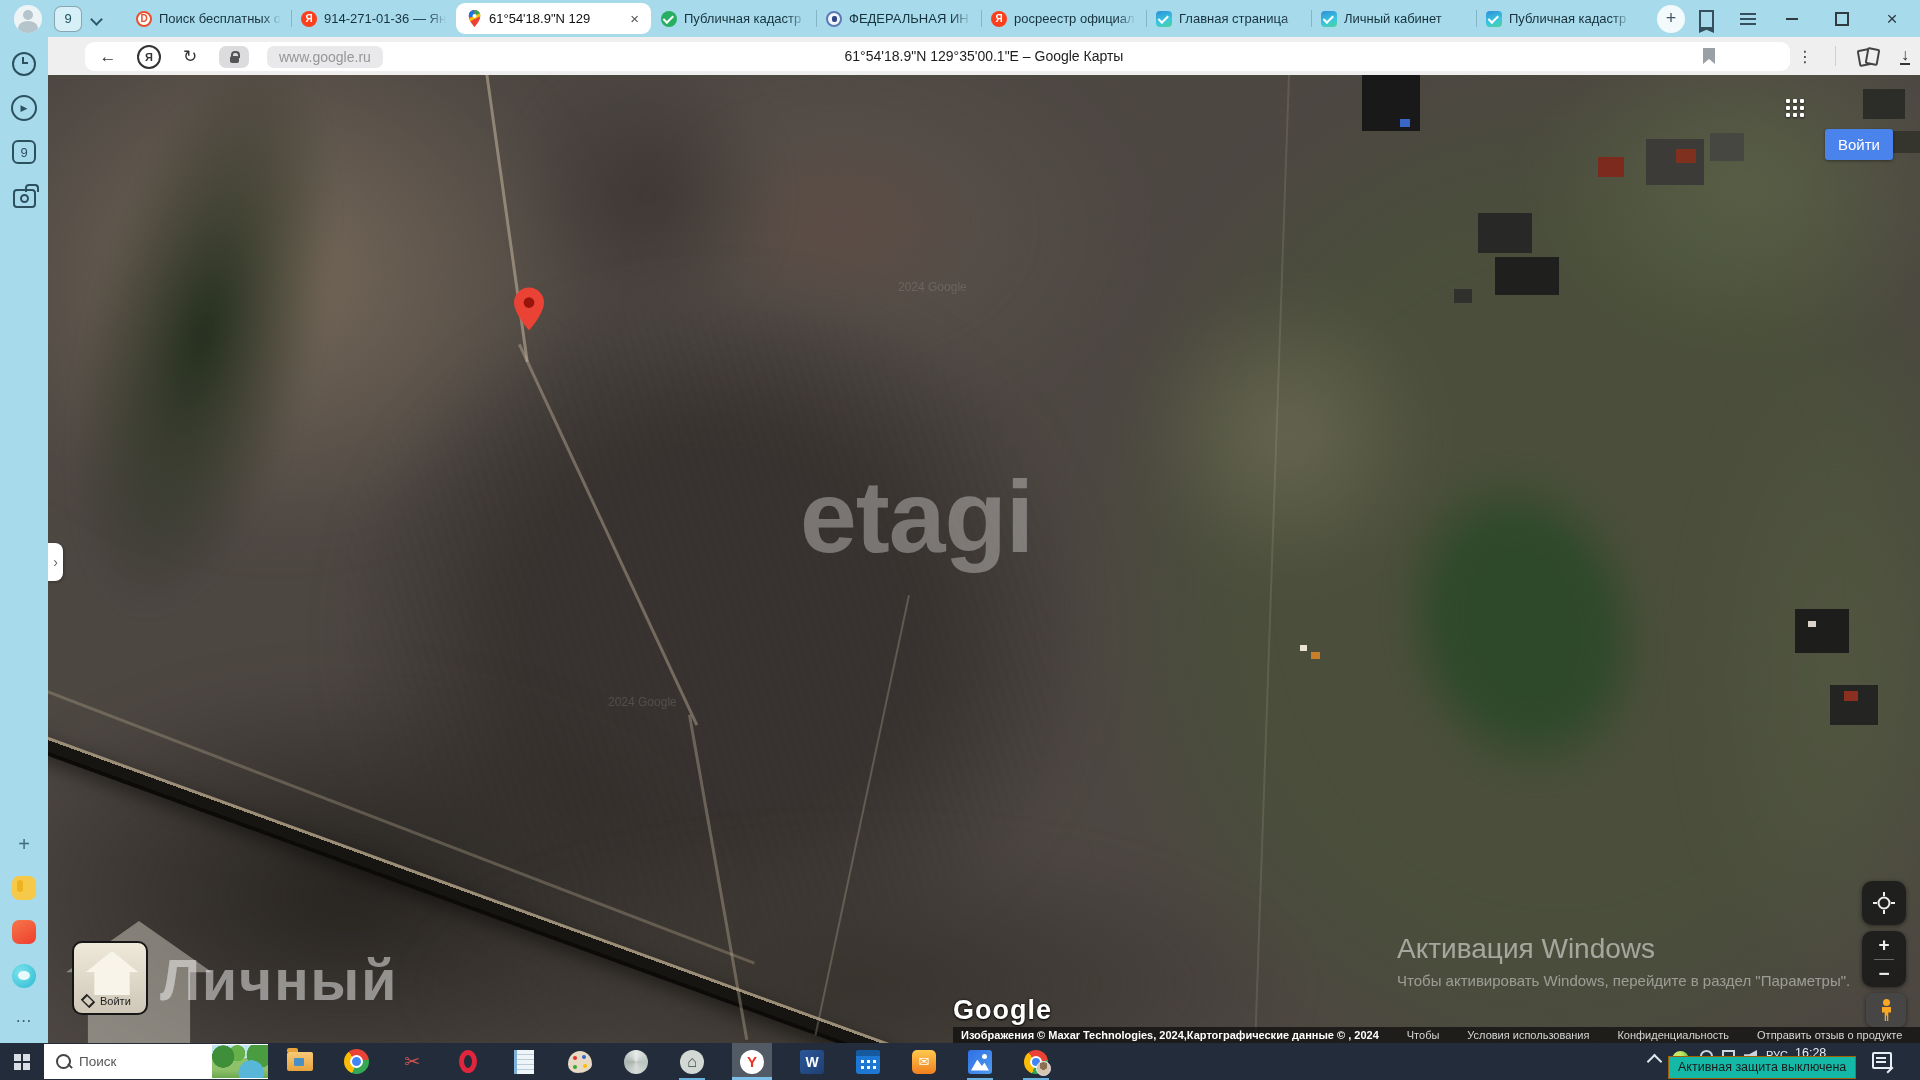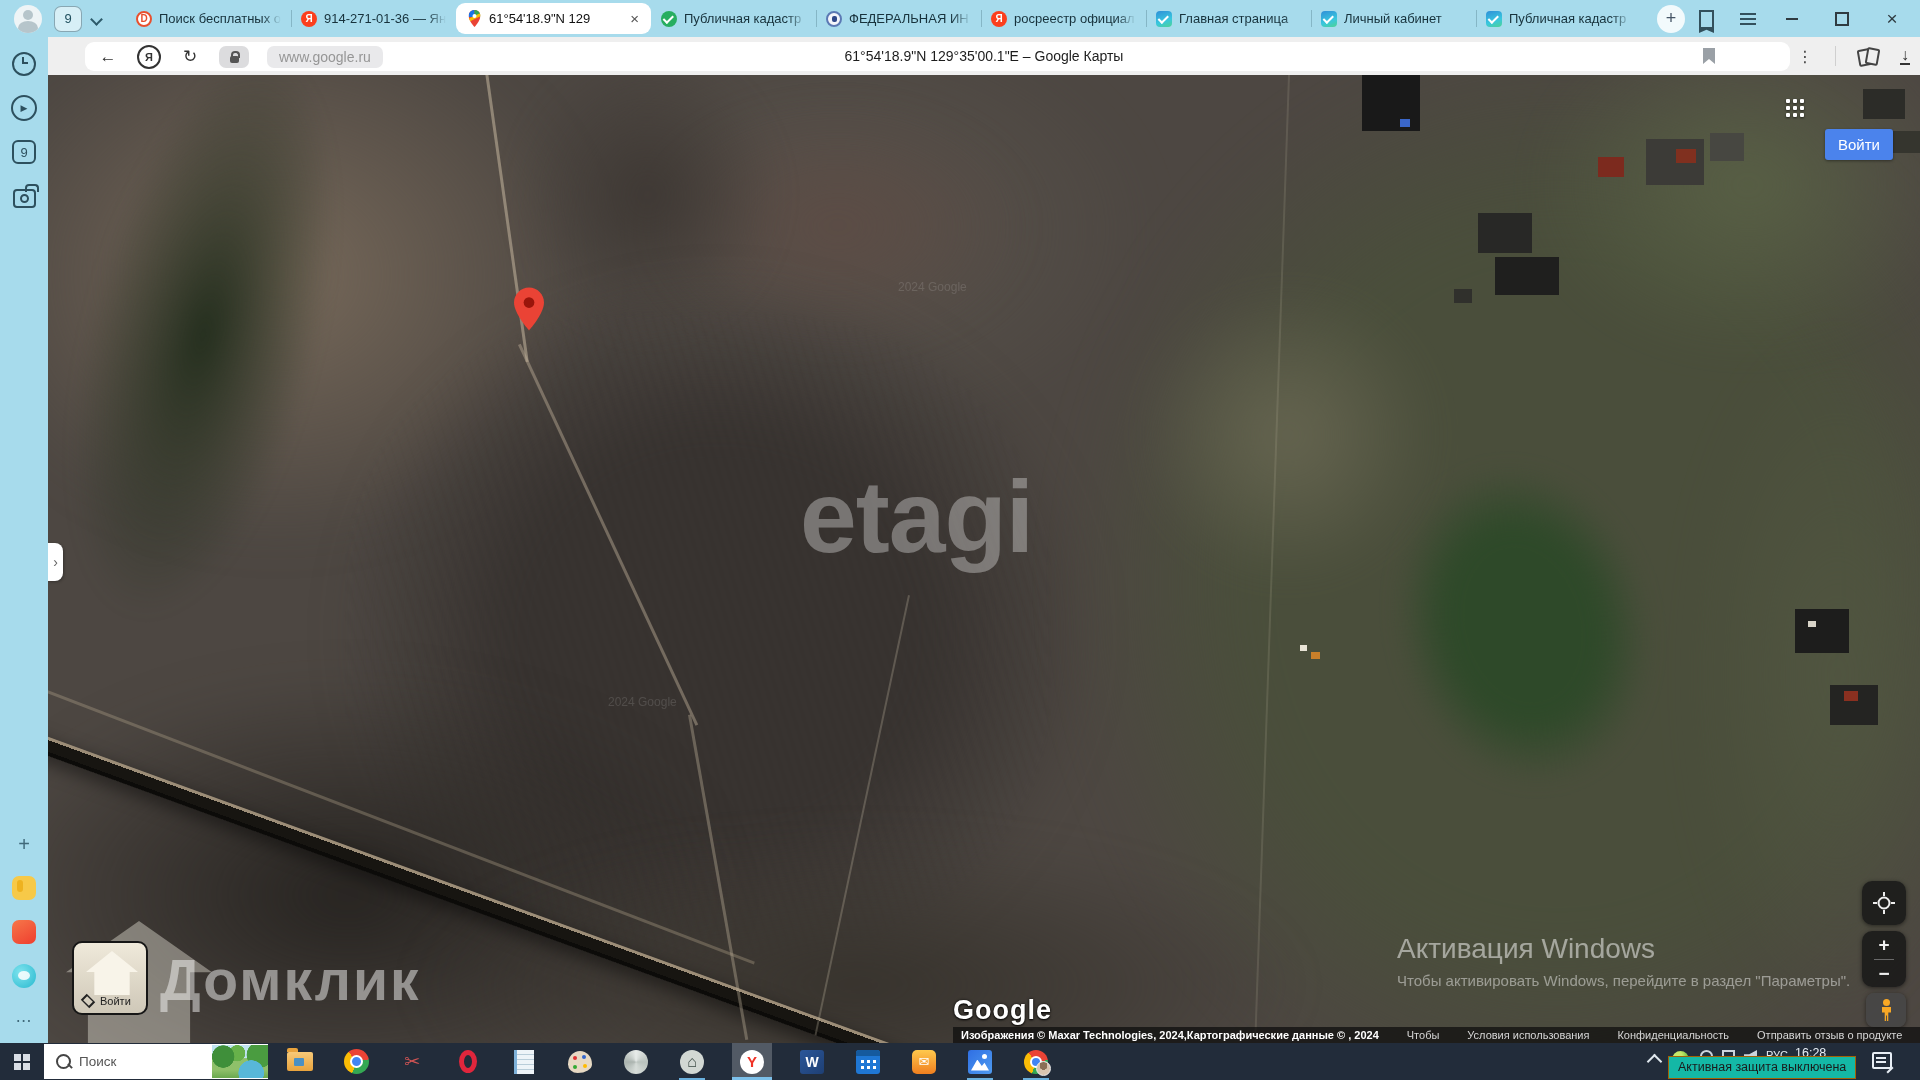--- a/index.html
+++ b/index.html
@@ -405,21 +405,21 @@
 
         <div class="etagi">etagi</div>
 
         <div class="house-mark"></div>
         <div class="layers-btn">
           <div class="layers-row">
             <i class="diamond"></i>
             <span>Войти</span>
           </div>
         </div>
-        <div class="domclick">Домклик</div>
+        <div class="domclick">Личный</div>
 
         <div class="handle">
             <span>›</span>
           </div>
 
         <div class="apps-grid"></div>
         <div class="signin">Войти</div>
 
         <div class="activation">
           <div class="a1">Активация Windows</div>

